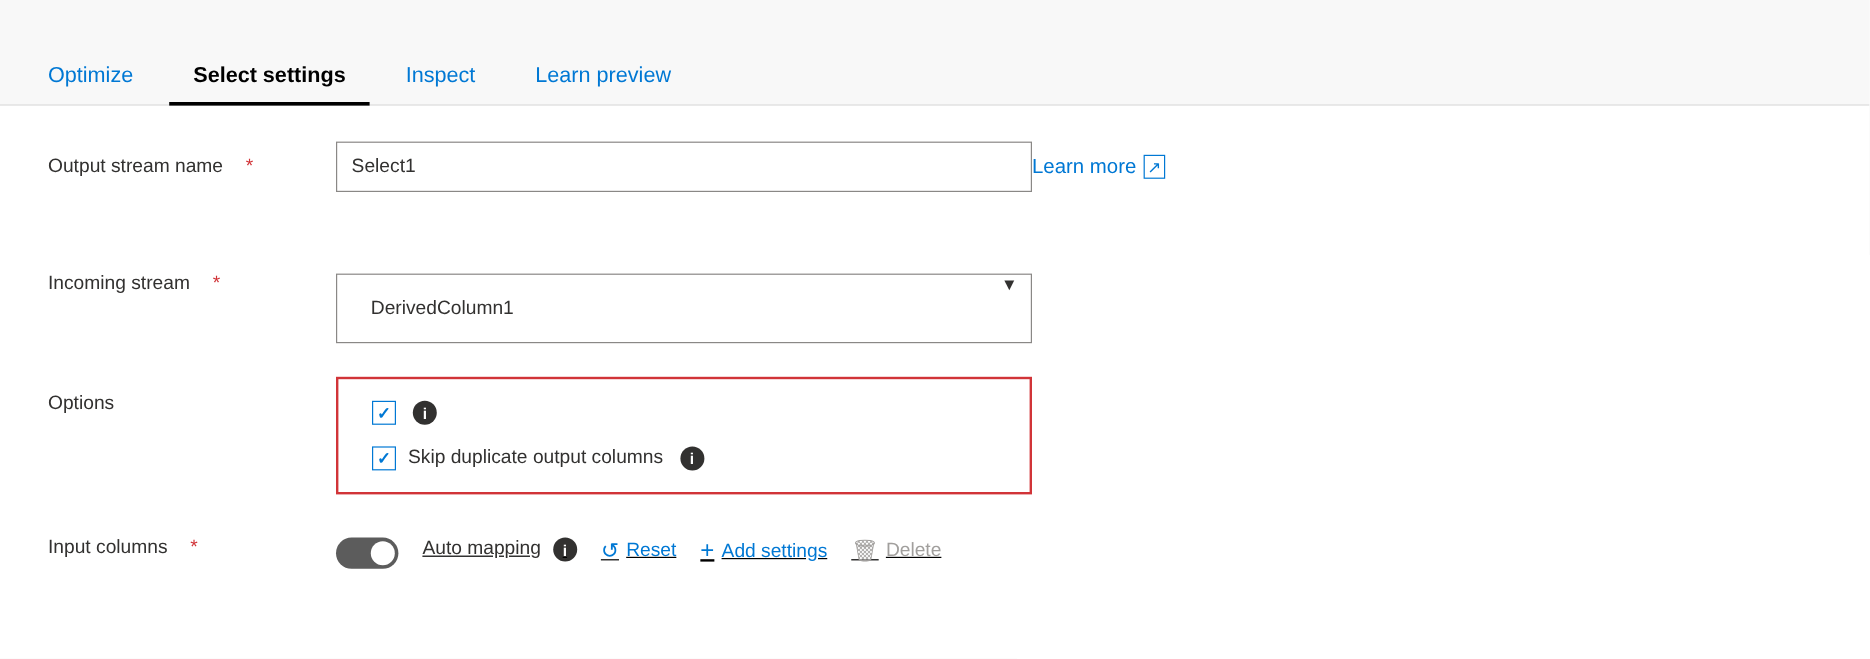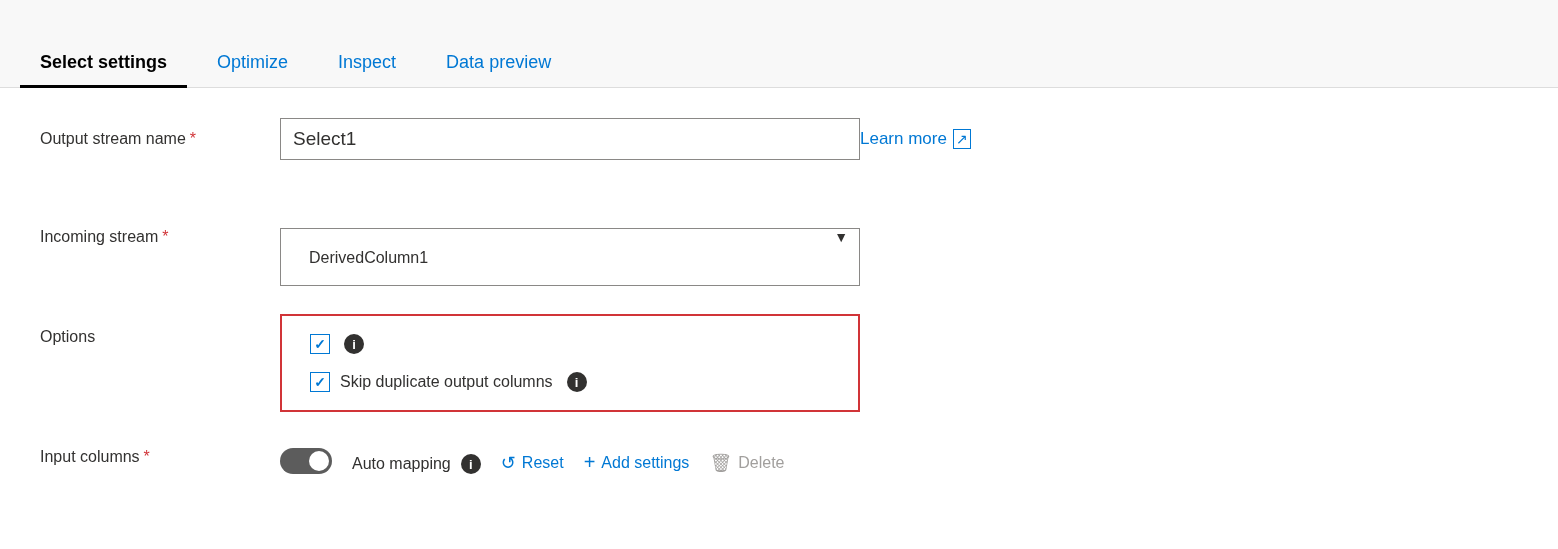--- a/index.html
+++ b/index.html
@@ -57,34 +57,34 @@
       align-items: center;
       margin-bottom: 28px;
     }
 
     .form-label {
       font-size: 16px;
       color: #323130;
       min-width: 240px;
       display: flex;
       align-items: center;
-      gap: 4px;
+      gap: 19px;
     }
 
     .required-star {
       color: #d13438;
       font-size: 16px;
     }
 
     .form-input {
       width: 580px;
       height: 42px;
       border: 1px solid #8a8886;
       padding: 8px 12px;
-      font-size: 19px;
+      font-size: 16px;
       color: #323130;
       background: #ffffff;
       outline: none;
     }
 
     .form-select-container {
       position: relative;
       width: 580px;
     }
 
@@ -187,23 +187,24 @@
       font-size: 13px;
       font-weight: bold;
       cursor: pointer;
       margin-left: 4px;
       flex-shrink: 0;
     }
 
     
     .input-columns-row {
       display: flex;
-      align-items: flex-end;
+      align-items: flex-start;
       gap: 20px;
       margin-top: 8px;
+      text-decoration: underline;
     }
 
     
     .toggle-switch {
       position: relative;
       width: 52px;
       height: 26px;
       cursor: pointer;
     }
 
@@ -272,24 +273,24 @@
       font-size: 18px;
       color: #a19f9d;
     }
   </style>
 </head>
 <body>
 
 <div class="main-container">
 
   <div class="tab-bar">
+    <a class="tab">Optimize</a>
     <a class="tab active">Select settings</a>
-    <a class="tab">Optimize</a>
     <a class="tab">Inspect</a>
-    <a class="tab">Data preview</a>
+    <a class="tab">Learn preview</a>
   </div>
 
   <div class="content-area">
 
     <div class="form-row">
       <div class="form-label">
         <span>Output stream name</span>
         <span class="required-star">*</span>
       </div>
       <input class="form-input" type="text" value="Select1" style="">

